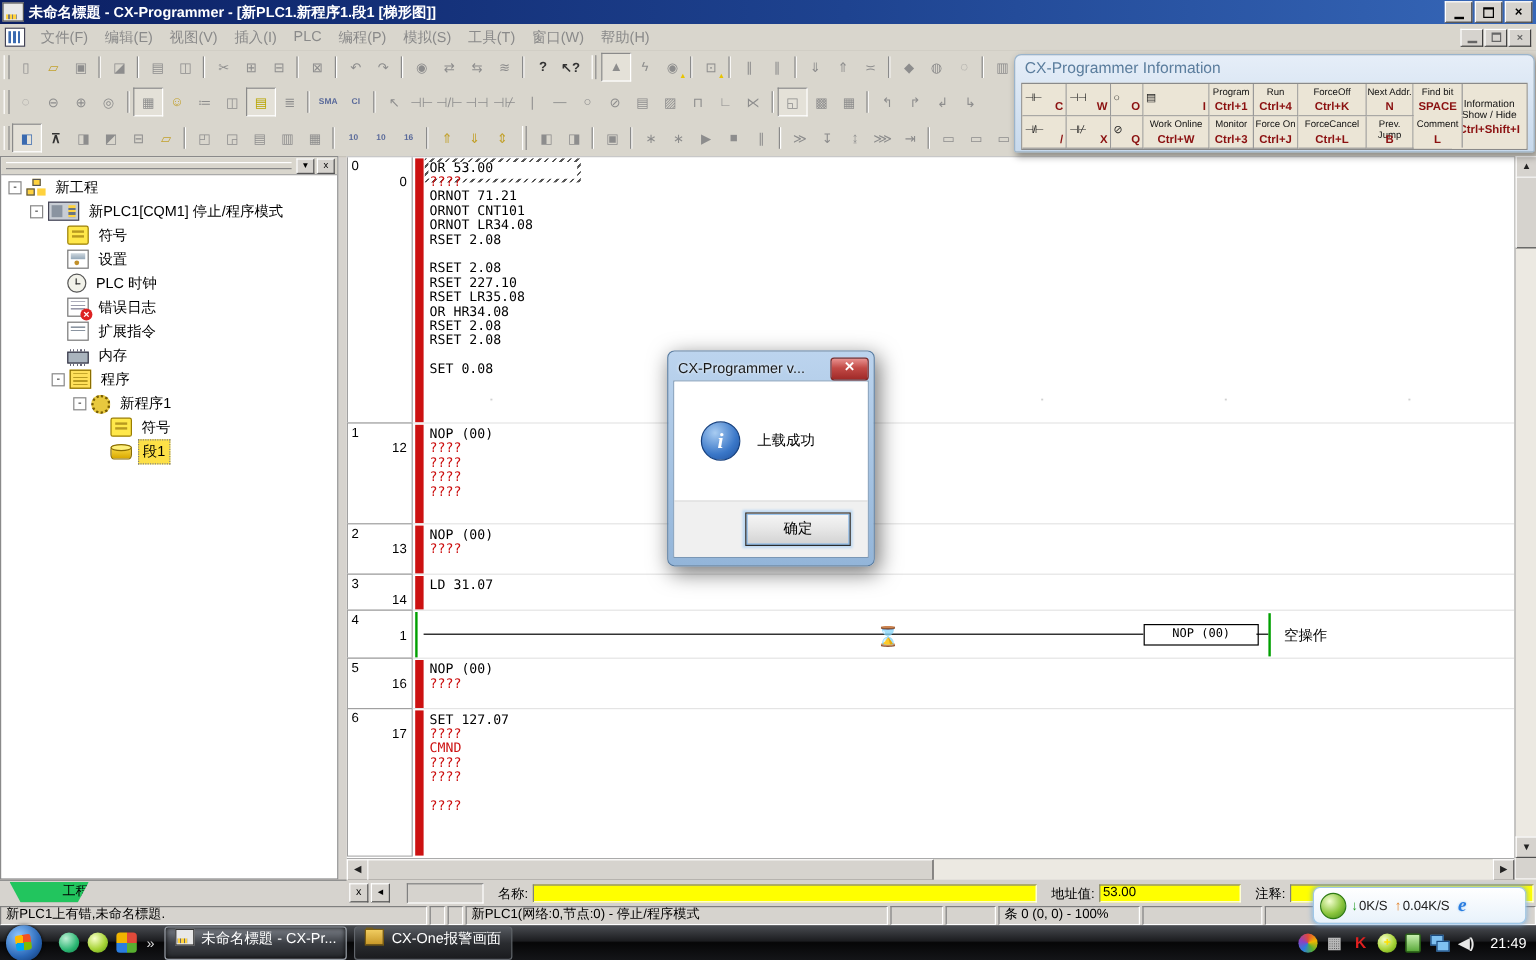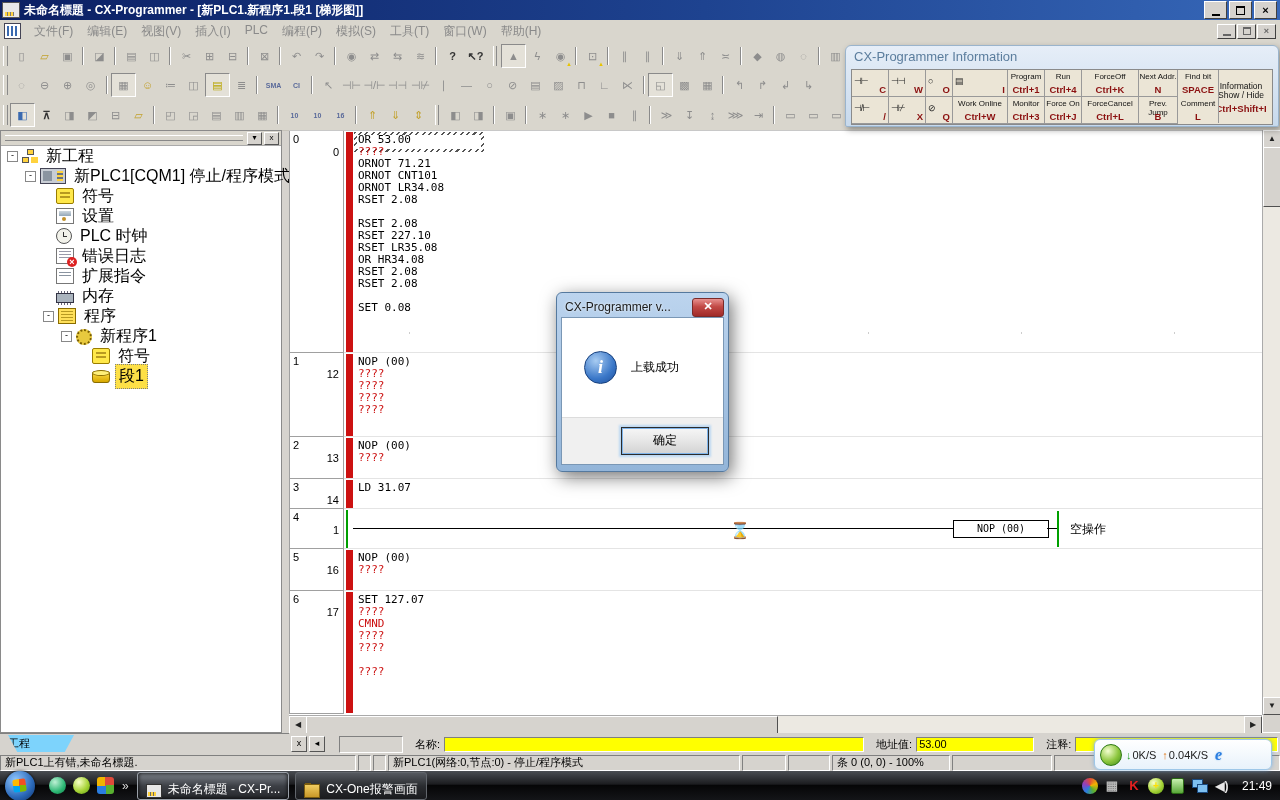--- a/index.html
+++ b/index.html
@@ -64,21 +64,21 @@
   .treepanel{position:absolute;left:0;top:130px;width:282px;height:603px;background:#fff;
     border:1px solid #8a8a8a;box-sizing:border-box}
   .thead{height:14px;background:#d9d6cd;border-bottom:1px solid #aaa;display:flex;align-items:center}
   .tgrip{flex:1;height:4px;margin:0 4px;border-top:1px solid #fff;border-bottom:1px solid #888}
   .thbtn{width:13px;height:11px;background:#d6d3ce;border:1px solid;border-color:#fff #555 #555 #fff;
     font-size:8px;line-height:9px;text-align:center;margin-right:2px;color:#000}
   .trow{display:flex;align-items:center;height:20px;white-space:nowrap}
   .d0{padding-left:6px}.d1{padding-left:24px}.d2{padding-left:42px}.d3{padding-left:60px}.d4{padding-left:78px}
   .exp{width:9px;height:9px;flex:none;margin-right:4px;font-size:9px;line-height:7px;text-align:center;color:#000}
   .exp:not(:empty){border:1px solid #888;background:#fff}
-  .tlabel{font-size:16px;padding:1px 3px}
+  .tlabel{font-size:12px;padding:1px 3px}
   .tlabel.sel{background:#fde047;border:1px dotted #808080}
   .ic{width:16px;height:14px;display:inline-block;margin-right:5px;position:relative;flex:none}
   .ic-proj::before{content:"";position:absolute;left:5px;top:0;width:5px;height:4px;background:#ffd23e;border:1px solid #555}
   .ic-proj::after{content:"";position:absolute;left:0;top:8px;width:5px;height:4px;background:#ffd23e;border:1px solid #555;box-shadow:9px 0 0 0 #ffd23e}
   .ic-plc{width:24px;background:#c8cdd4;border:1px solid #445}
   .ic-plc::before{content:"";position:absolute;left:2px;top:2px;width:9px;bottom:2px;background:#8a94a0}
   .ic-plc::after{content:"";position:absolute;right:2px;top:2px;width:6px;bottom:2px;
      background:repeating-linear-gradient(180deg,#ffd23e 0 2px,#6a7480 2px 4px)}
   .ic-tag{background:#ffe84a;border:1px solid #9a7d00;border-radius:2px}
   .ic-tag::before{content:"";position:absolute;left:3px;top:3px;right:3px;height:2px;background:#b89a20;box-shadow:0 4px 0 #b89a20}
@@ -102,21 +102,21 @@
   .ic-mem::after{content:"";position:absolute;left:1px;right:1px;bottom:-3px;height:2px;
      background:repeating-linear-gradient(90deg,#667 0 1px,transparent 1px 3px)}
   .ic-prg{background:#ffe05a;border:1px solid #8a6d00}
   .ic-prg::before{content:"";position:absolute;inset:2px;background:repeating-linear-gradient(180deg,#b89a20 0 1px,transparent 1px 3px)}
   .ic-gear{width:12px;height:12px;border-radius:50%;background:#e8c93e;border:2px dotted #7a5f00;margin-top:1px}
   .ic-sec{height:10px;margin-top:2px;background:linear-gradient(#ffe04a,#d8a800);border:1px solid #8a6d00;border-radius:3px/4px}
   .ic-sec::before{content:"";position:absolute;left:-1px;right:-1px;top:-2px;height:4px;border-radius:50%;
      background:#fff07a;border:1px solid #8a6d00}
   
   .bstrip{position:absolute;left:0;top:733px;width:289px;height:22px;background:#d6d3ce;border-top:1px solid #808080}
-  .ptab{position:absolute;left:8px;top:1px;width:66px;height:17px;background:#7dd3fc;text-align:left;
+  .ptab{position:absolute;left:8px;top:1px;width:66px;height:17px;background:#22c55e;text-align:right;
     font-size:11px;line-height:16px;clip-path:polygon(0 0,100% 0,86% 100%,14% 100%);
     filter:drop-shadow(0 1px 0 #808080)}
   
   .ladder{position:absolute;left:289px;top:130px;width:991px;height:603px;background:#fff}
   .rows{position:absolute;left:0;top:0;width:973px;height:583px;overflow:hidden;border-top:1px solid #c8c8c8}
   .rung{display:flex;width:100%}
   .rmargin{width:55px;flex:none;position:relative;border:1px solid #a0a0a0;box-sizing:border-box;background:#fff;margin-top:-1px}
   .rnum{position:absolute;left:3px;top:2px;font-size:11px}
   .rstep{position:absolute;right:4px;top:15px;font-size:11px}
   .rbody{flex:1;position:relative;margin-top:-1px;border-top:1px solid #e4e4e4;
@@ -174,21 +174,21 @@
   .orb{width:30px;height:30px;border-radius:50%;margin:0 8px 0 5px;flex:none;position:relative;
     background:radial-gradient(circle at 35% 30%,#8fc6ff,#2a68b8 60%,#0d2f63);box-shadow:0 0 3px #000}
   .orbflag{position:absolute;left:8px;top:8px;width:13px;height:13px;border-radius:2px;
     background:conic-gradient(#f25022 0 25%,#7fba00 0 50%,#00a4ef 0 75%,#ffb900 0);transform:rotate(-8deg)}
   .ql{display:flex;align-items:center;gap:7px;margin:0 6px}
   .qlic{width:17px;height:17px;border-radius:50%;flex:none}
   .ql-msg{background:radial-gradient(circle at 35% 30%,#bdf0d4,#2bb673 60%,#147a46)}
   .ql-safe{background:radial-gradient(circle at 35% 30%,#f8ffc8,#a8d438 55%,#5a9a10);position:relative}
   .ql-grid{border-radius:3px;background:conic-gradient(#e04a3a 0 25%,#58b030 0 50%,#2a7de0 0 75%,#f0b400 0)}
   .chev{color:#ddd;font-size:12px;margin:0 8px 0 2px}
-  .taskbtn{height:24px;border-radius:3px;border:1px solid #62666c;display:flex;align-items:flex-end;
+  .taskbtn{height:24px;border-radius:3px;border:1px solid #62666c;display:flex;align-items:flex-start;
     padding:1px 8px;margin-right:6px;color:#fff;font-size:12px;white-space:nowrap;
     background:linear-gradient(#55595f,#2a2c30 50%,#1a1b1e)}
   .taskbtn.active{background:linear-gradient(#7d828a,#3c3f45 50%,#26282c);border-color:#9aa0a8;box-shadow:inset 0 0 4px #000}
   .tbic{width:14px;height:12px;margin-right:6px;flex:none;background:#e8e8e8;border:1px solid #333;position:relative}
   .tbic::after{content:"";position:absolute;left:1px;bottom:1px;width:8px;height:4px;
     background:repeating-linear-gradient(90deg,#ffd23e 0 2px,#6a6a6a 2px 3px)}
   .tbic.folder{background:linear-gradient(#f0cc60,#c89828);border-color:#7a5c10}
   .tbic.folder::after{background:none;border-top:1px solid #7a5c10;width:6px;top:-2px;left:0;height:2px}
   .tray{margin-left:auto;display:flex;align-items:center;gap:6px;padding-right:8px}
   .tic{width:16px;height:16px;flex:none;display:flex;align-items:center;justify-content:center;

